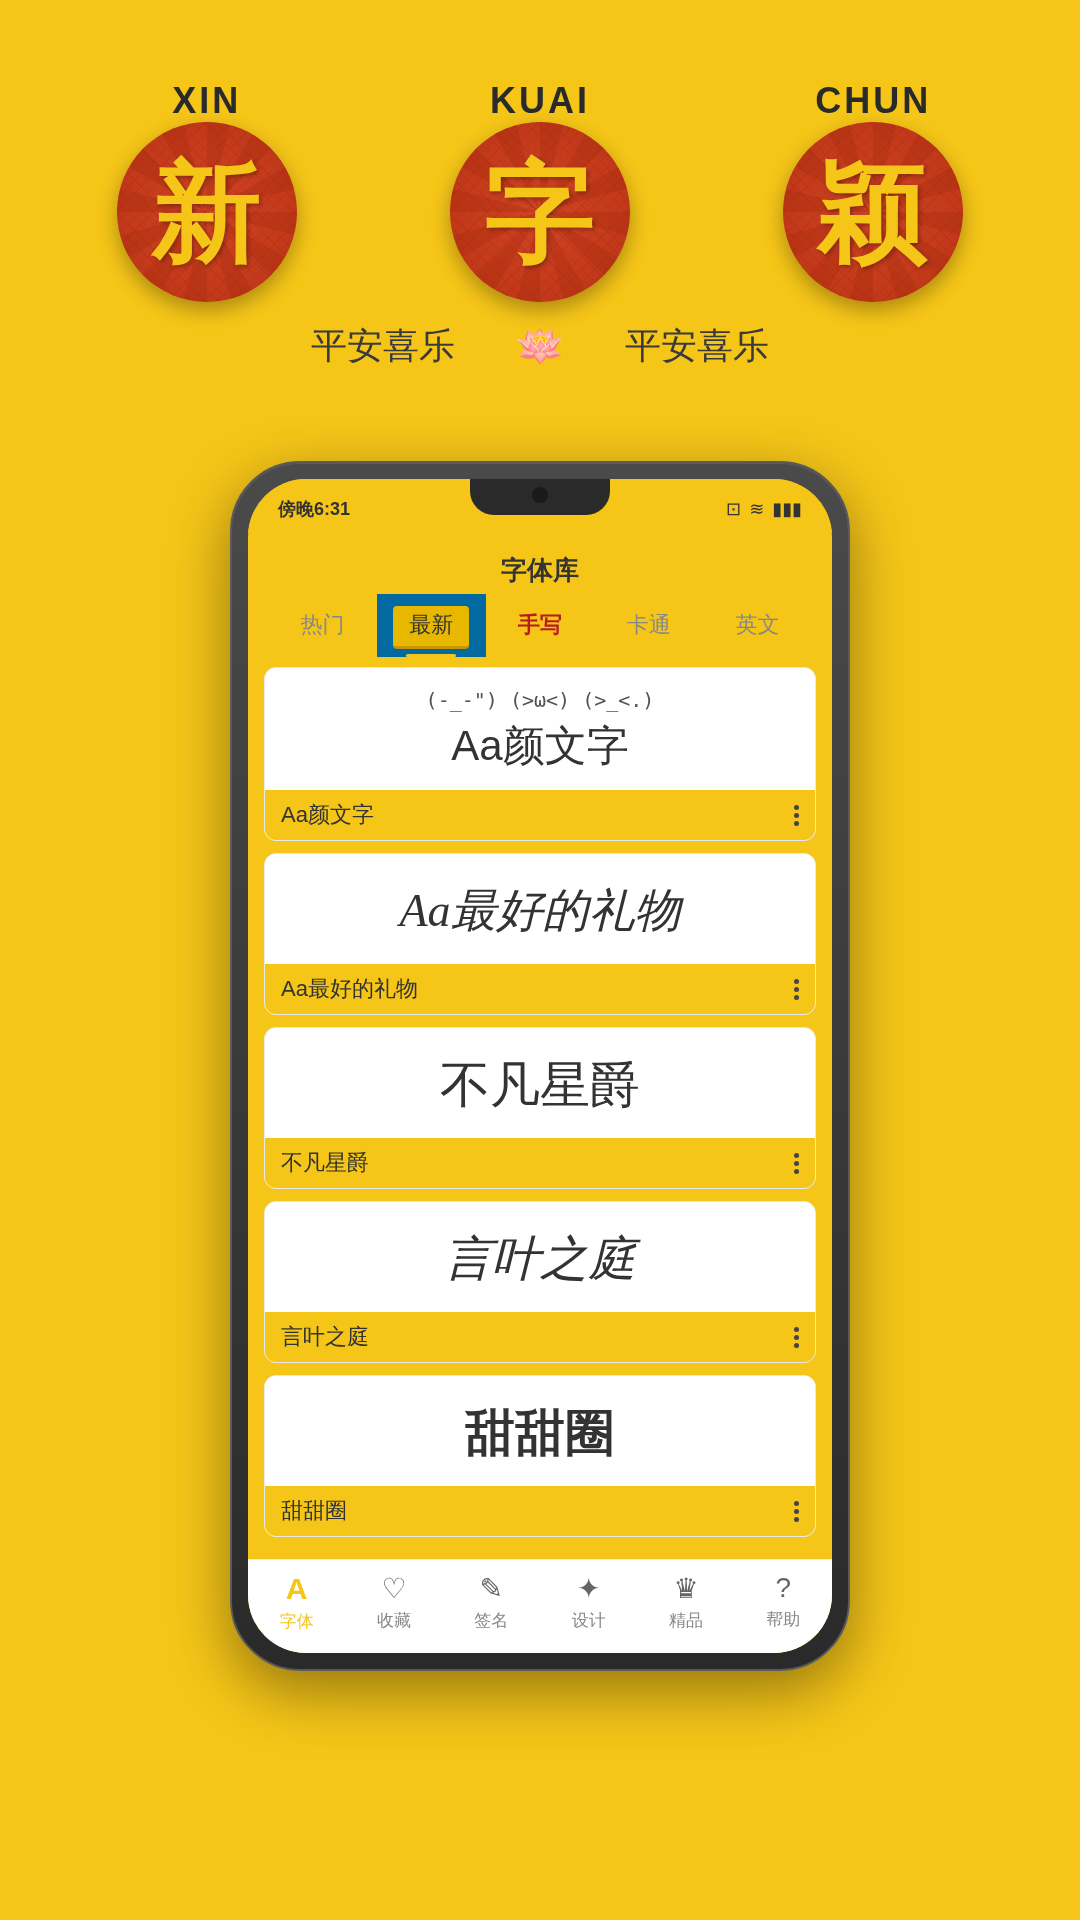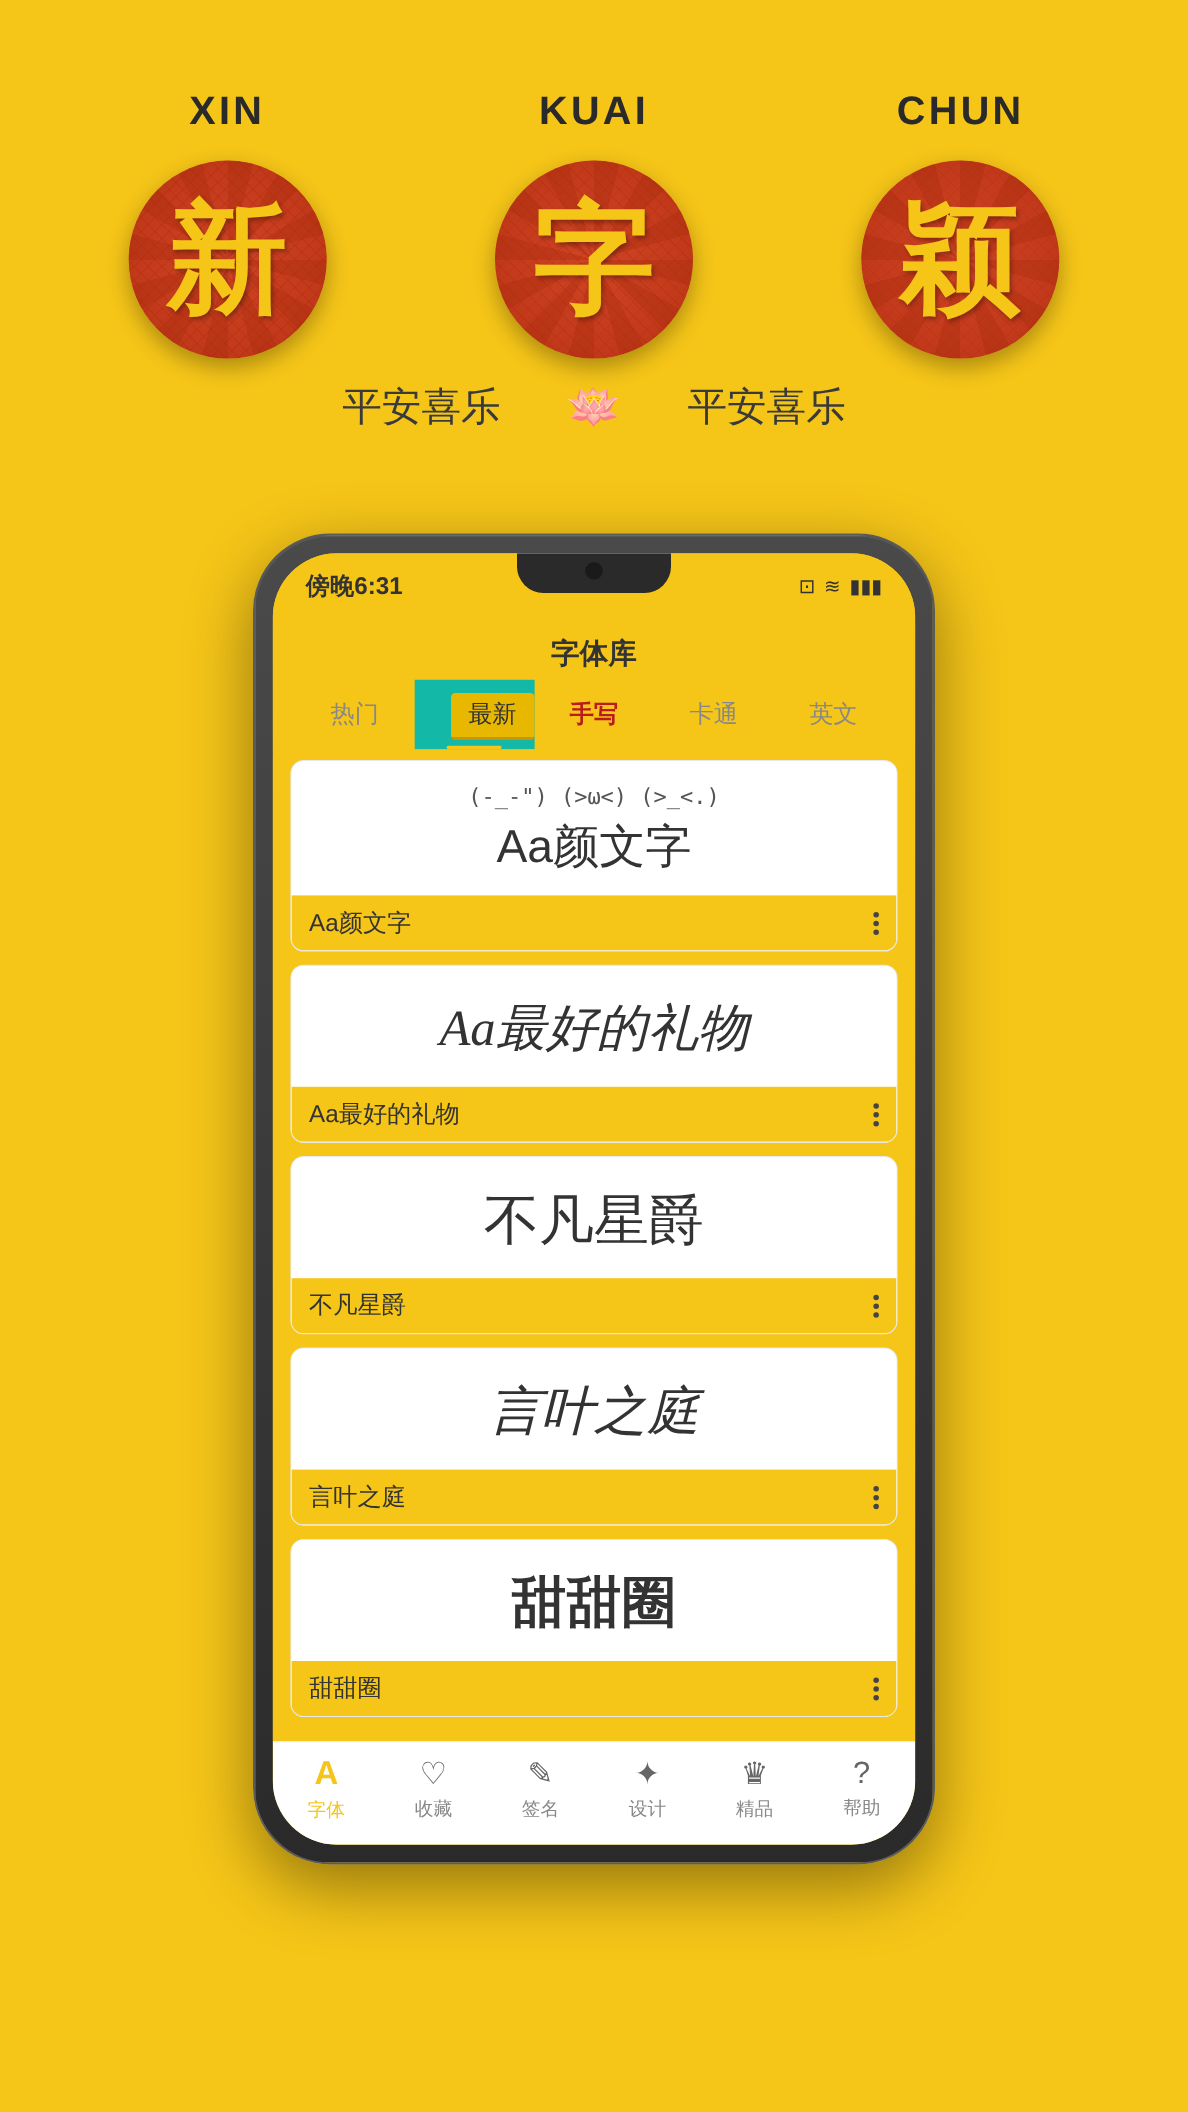--- a/index.html
+++ b/index.html
@@ -22,21 +22,21 @@
     .pinyin-row {
       display: flex;
       justify-content: space-around;
       margin-bottom: 20px;
     }
 
     .pinyin-item {
       display: flex;
       flex-direction: column;
       align-items: center;
-      gap: 24px;
+      gap: 0;
     }
 
     .pinyin-label {
       font-size: 36px;
       font-weight: 600;
       color: #2a2a2a;
       letter-spacing: 3px;
     }
 
     .chinese-circle {
@@ -150,21 +150,21 @@
     .status-bar {
       background: #F5C518;
       display: flex;
       justify-content: space-between;
       align-items: center;
       padding: 14px 30px 8px;
       height: 54px;
     }
 
     .status-time {
-      font-size: 22px;
+      font-size: 18px;
       font-weight: 600;
       color: #333;
       text-align: center;
     }
 
     .status-icons {
       display: flex;
       align-items: center;
       gap: 8px;
       font-size: 18px;
@@ -224,22 +224,21 @@
       text-align: center;
       padding: 12px 0 8px;
       font-size: 22px;
       color: #999;
       cursor: pointer;
       position: relative;
     }
 
     .tab-item.active {
       color: #F5C518;
-      background: #14b8a6;
-      text-align: right;
+      background: #0369a1;
     }
 
     .tab-item.active::after {
       content: '';
       position: absolute;
       bottom: 0;
       left: 50%;
       transform: translateX(-50%);
       width: 50px;
       height: 3px;

